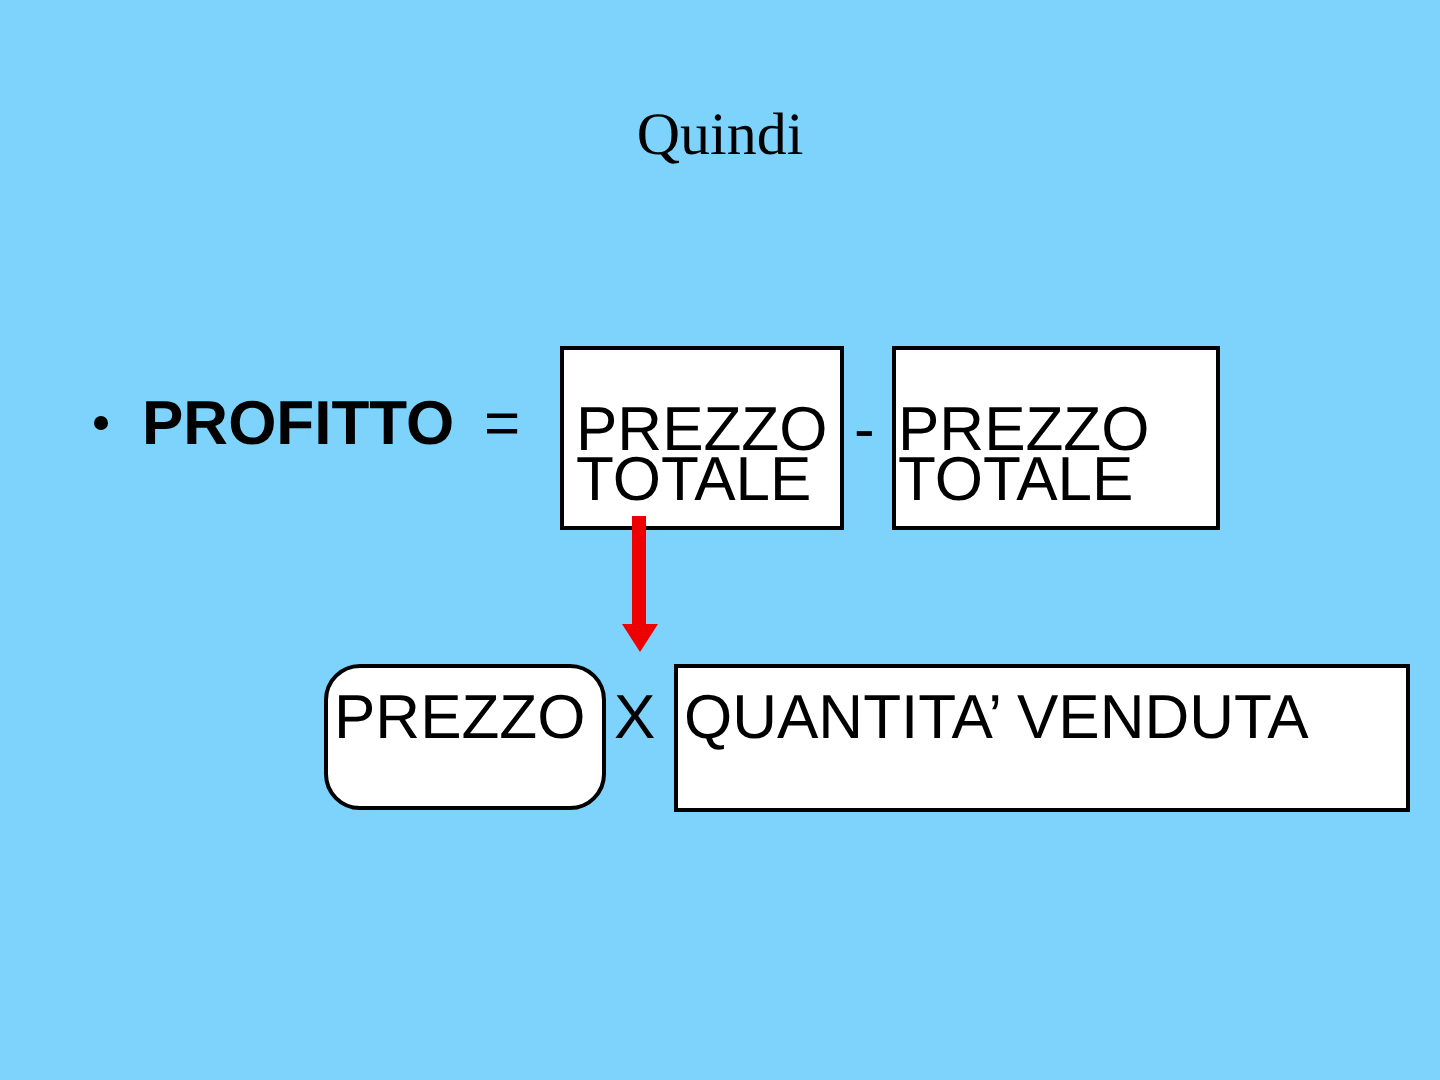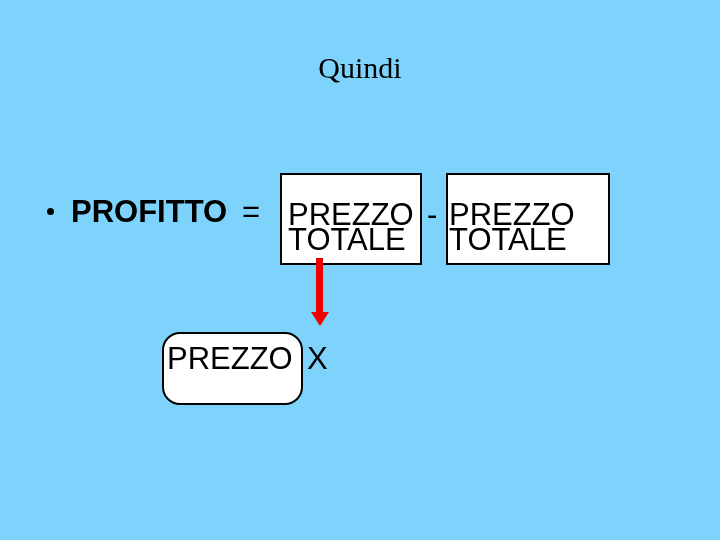--- a/index.html
+++ b/index.html
@@ -108,14 +108,17 @@
     <div id="arrow-shaft" style="background: rgb(238, 0, 0);"></div>
     <div id="arrow-head" style="border-top-color: rgb(238, 0, 0);"></div>
   </div>
 
   <div id="box-prezzo" class="box">
     <div>PREZZO</div>
   </div>
 
   <span id="times" class="inline-text">X</span>
 
+  <div id="box-quantita" class="box">
+    <div>QUANTITA’ VENDUTA</div>
+  </div>
 
 </div>
 
 </body></html>

